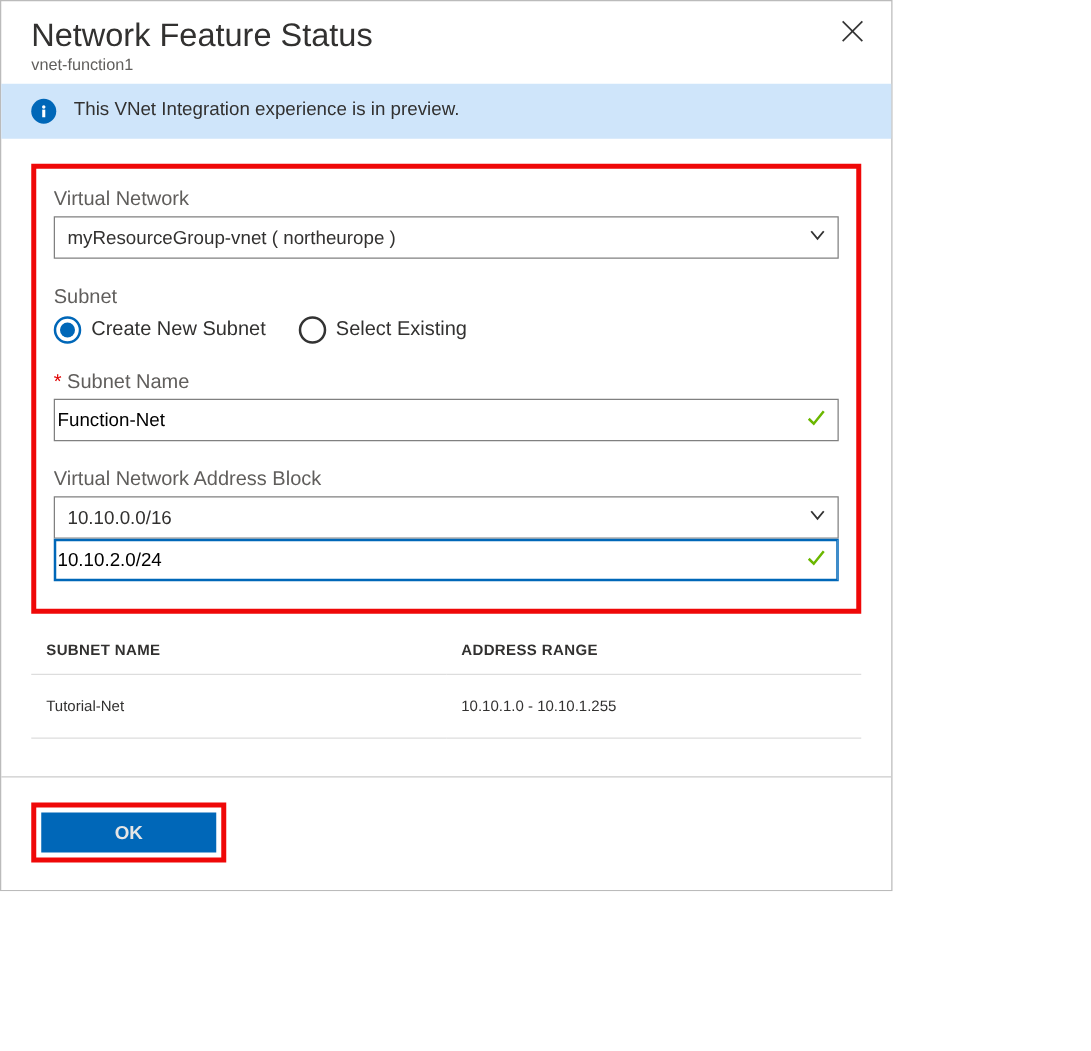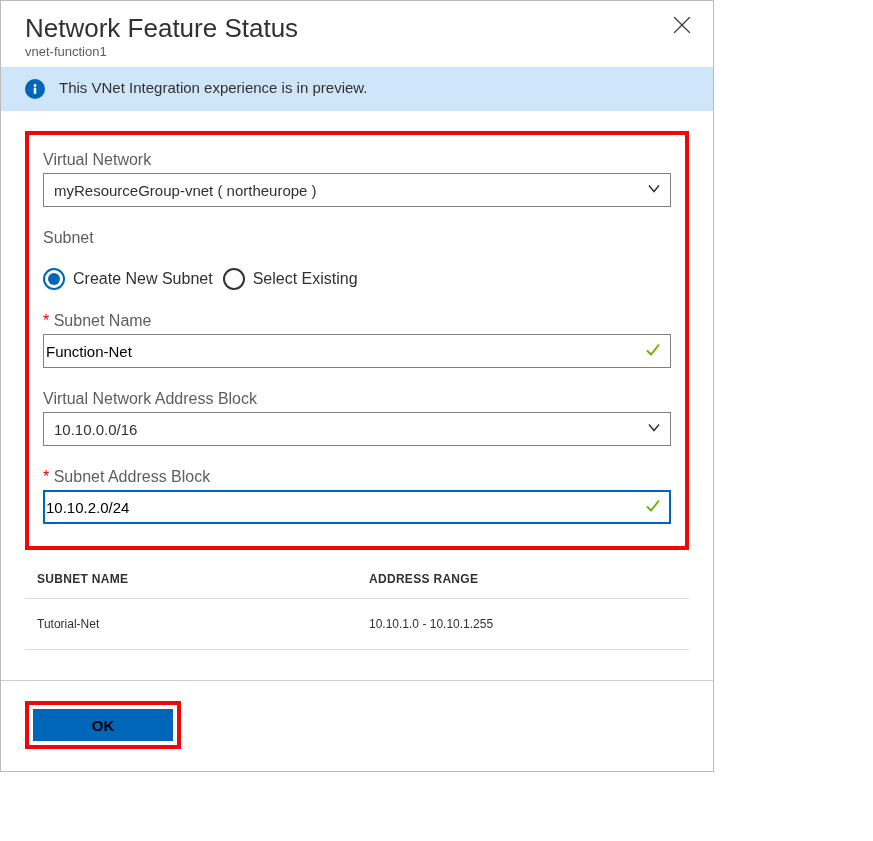--- a/index.html
+++ b/index.html
@@ -119,22 +119,22 @@
     position: absolute;
     right: 10px;
     top: 50%;
     transform: translateY(-50%);
     color: #6bb700;
     pointer-events: none;
   }
   .check-icon svg { width: 16px; height: 16px; }
   .radio-group {
     display: flex;
-    gap: 10px;
-    margin-top: 21px;
+    gap: 26px;
+    margin-top: 6px;
     align-items: flex-start;
   }
   .radio-item {
     display: flex;
     align-items: center;
     gap: 8px;
     cursor: pointer;
   }
   .radio-circle {
     width: 22px;
@@ -179,21 +179,21 @@
     padding: 20px 24px 22px 24px;
     margin-top: 20px;
   }
   .ok-wrap {
     display: inline-block;
     border: 4px solid #ef0808;
     padding: 4px;
   }
   .ok-btn {
     background: #0067b8;
-    color: #000000;
+    color: #e5e5e5;
     border: none;
     font-size: 15px;
     font-weight: 600;
     width: 140px;
     height: 32px;
     cursor: pointer;
   }
 </style>
 </head>
 <body>
@@ -268,21 +268,20 @@
         <div class="select-field">
           <span>10.10.0.0/16</span>
         </div>
         <span class="chevron">
           <svg viewBox="0 0 14 14">
               <polyline points="2,4 7,10 12,4" fill="none" stroke="#333" stroke-width="1.5"></polyline>
             </svg>
         </span>
       </div>
 
-      <div class="field-label required">Subnet Address Block</div>
       <div class="input-wrapper">
         <input class="text-input focused" type="text" value="10.10.2.0/24" style="">
         <span class="check-icon">
           <svg viewBox="0 0 16 16">
               <polyline points="2,9 6,13 14,3" fill="none" stroke="#6bb700" stroke-width="2"></polyline>
             </svg>
         </span>
       </div>
 
     </div>

